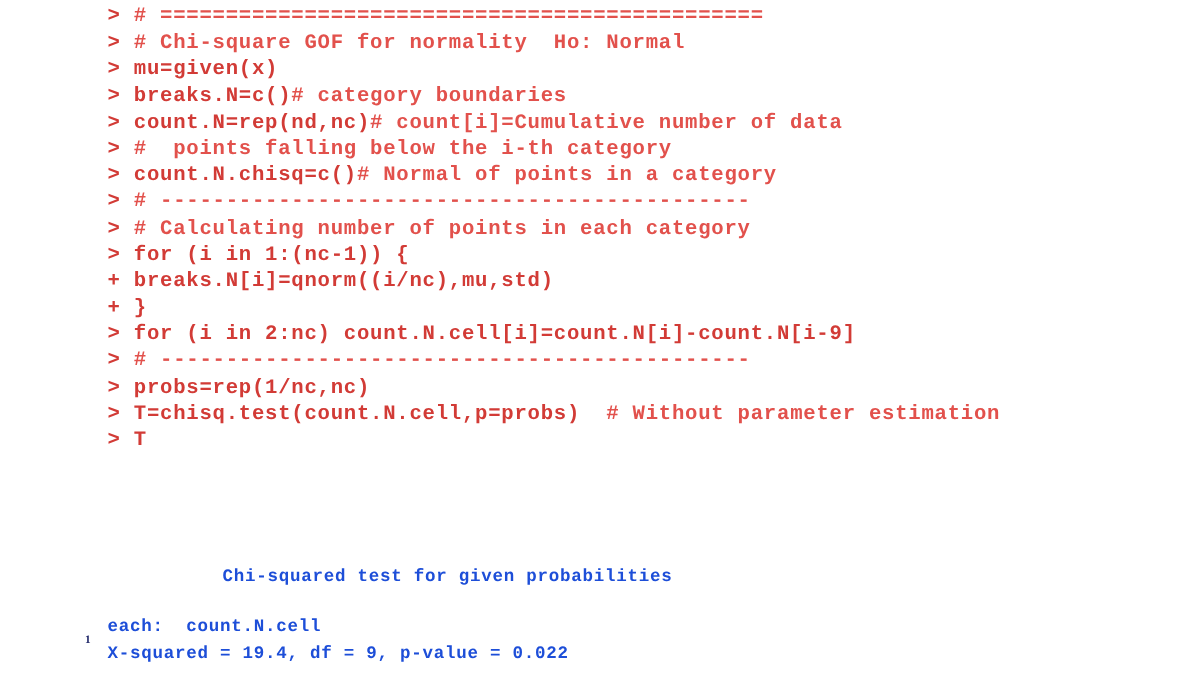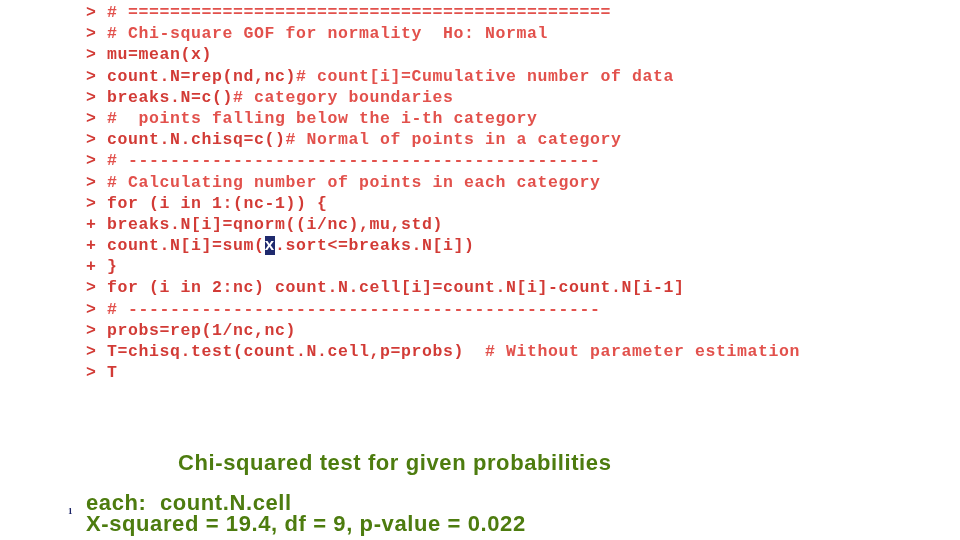--- a/index.html
+++ b/index.html
@@ -53,27 +53,27 @@
 
   
   #output {
     position: absolute;
     left: 86px;
     top: 452px;
     width: 860px;
   }
   .oline {
     white-space: pre;
-    font-size: 22px;
+    font-size: 14px;
     letter-spacing: 0.6px;
     font-weight: bold;
-    color: #4d7c0f;
+    color: #1d4ed8;
     height: 21.5px;
     line-height: 21.5px;
-    font-family: Liberation Sans, sans-serif;
+    font-family: Liberation Mono, monospace;
   }
   .oline.title {
     padding-left: 92px;
   }
   .oline.spacer { height: 18px; }
 
   
   #page-number {
     position: absolute;
     left: 68px;
@@ -85,32 +85,31 @@
   }
 </style>
 </head>
 <body>
 
 <div id="slide">
 
   <div id="console">
       <div class="line"><span class="prompt">&gt; </span><span class="comment"># ==============================================</span></div>
       <div class="line"><span class="prompt">&gt; </span><span class="comment"># Chi-square GOF for normality  Ho: Normal</span></div>
-      <div class="line"><span class="prompt">&gt; </span><span class="code">mu=mean(x)</span></div>
+      <div class="line"><span class="prompt">&gt; </span><span class="code">mu=given(x)</span></div>
+      <div class="line"><span class="prompt">&gt; </span><span class="code">breaks.N=c()</span><span class="comment"># category boundaries</span></div>
       <div class="line"><span class="prompt">&gt; </span><span class="code">count.N=rep(nd,nc)</span><span class="comment"># count[i]=Cumulative number of data</span></div>
-      <div class="line"><span class="prompt">&gt; </span><span class="code">breaks.N=c()</span><span class="comment"># category boundaries</span></div>
       <div class="line"><span class="prompt">&gt; </span><span class="comment">#  points falling below the i-th category</span></div>
       <div class="line"><span class="prompt">&gt; </span><span class="code">count.N.chisq=c()</span><span class="comment"># Normal of points in a category</span></div>
       <div class="line"><span class="prompt">&gt; </span><span class="comment"># ---------------------------------------------</span></div>
       <div class="line"><span class="prompt">&gt; </span><span class="comment"># Calculating number of points in each category</span></div>
       <div class="line"><span class="prompt">&gt; </span><span class="code">for (i in 1:(nc-1)) {</span></div>
       <div class="line"><span class="prompt">+ </span><span class="code">breaks.N[i]=qnorm((i/nc),mu,std)</span></div>
-      <div class="line"><span class="prompt">+ </span><span class="code">count.N[i]=sum(</span><span class="sel">x</span><span class="code">.sort&lt;=breaks.N[i])</span></div>
       <div class="line"><span class="prompt">+ </span><span class="code">}</span></div>
-      <div class="line"><span class="prompt">&gt; </span><span class="code">for (i in 2:nc) count.N.cell[i]=count.N[i]-count.N[i-1]</span></div>
+      <div class="line"><span class="prompt">&gt; </span><span class="code">for (i in 2:nc) count.N.cell[i]=count.N[i]-count.N[i-9]</span></div>
       <div class="line"><span class="prompt">&gt; </span><span class="comment"># ---------------------------------------------</span></div>
       <div class="line"><span class="prompt">&gt; </span><span class="code">probs=rep(1/nc,nc)</span></div>
       <div class="line"><span class="prompt">&gt; </span><span class="code">T=chisq.test(count.N.cell,p=probs)  </span><span class="comment"># Without parameter estimation</span></div>
       <div class="line"><span class="prompt">&gt; </span><span class="code">T</span></div>
     </div>
 
   <div id="output">
     <div class="oline title">Chi-squared test for given probabilities</div>
     <div class="oline spacer"></div>
     <div class="oline">each:  count.N.cell</div>

